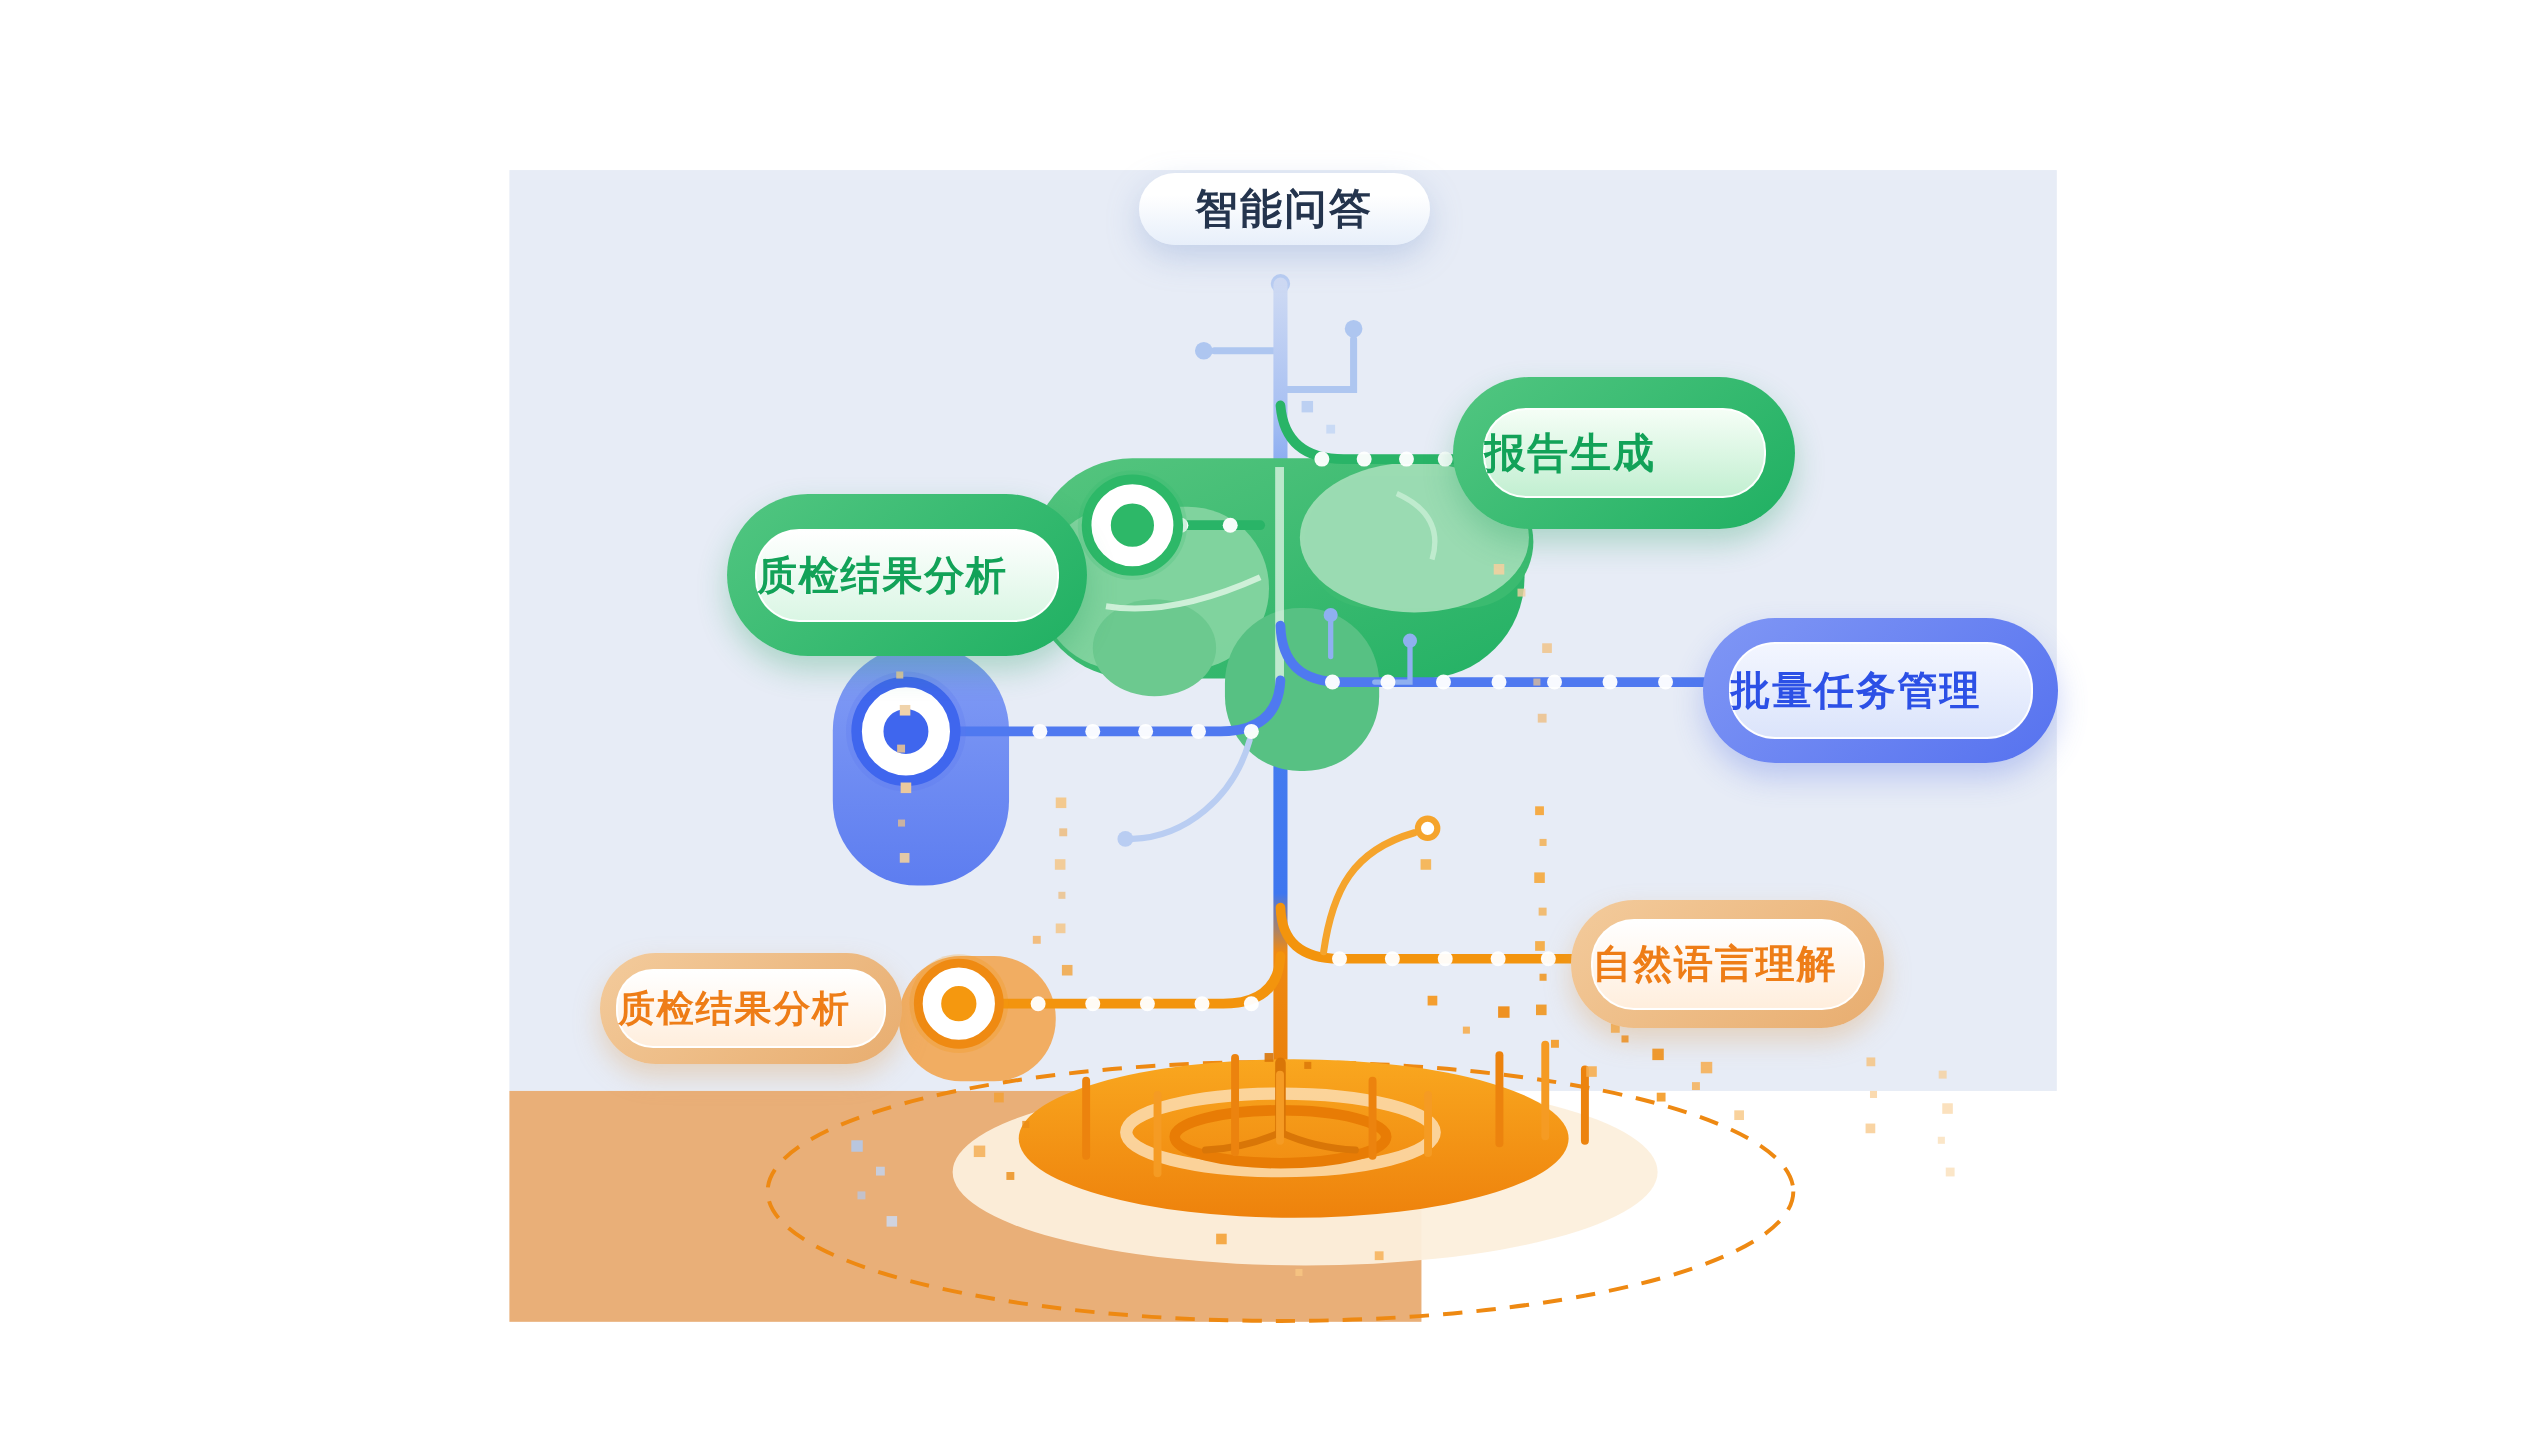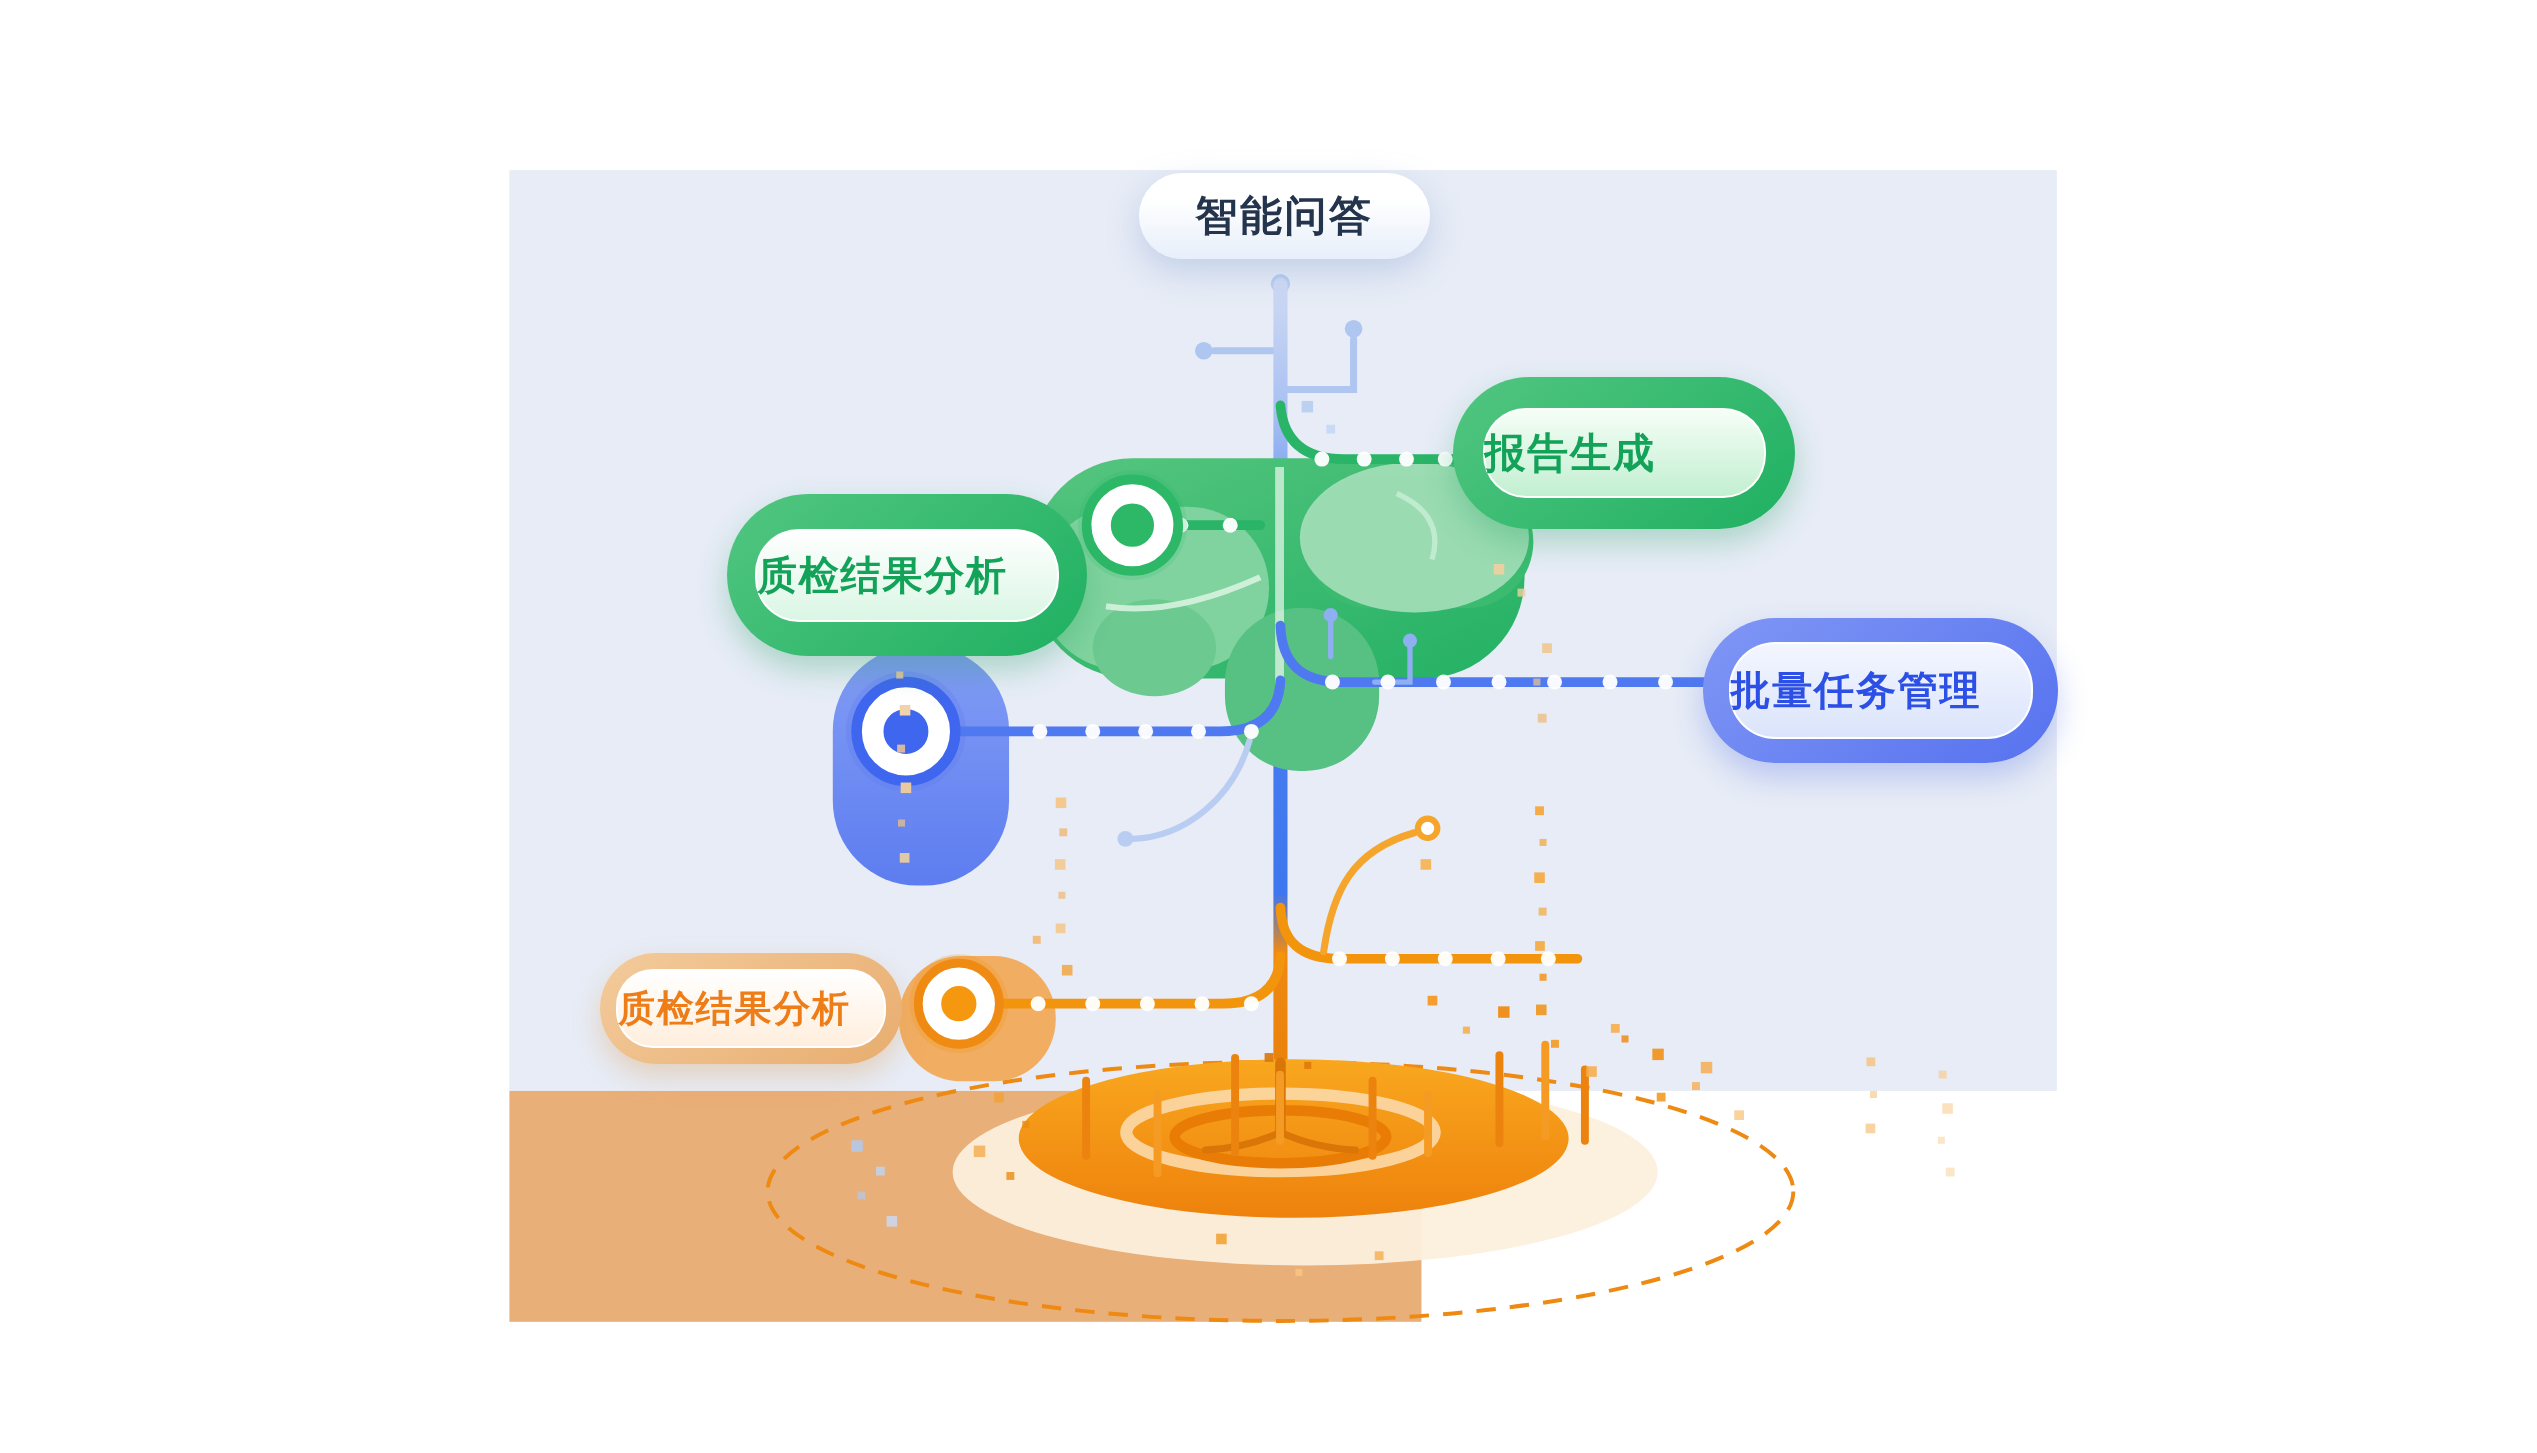--- a/index.html
+++ b/index.html
@@ -19,21 +19,21 @@
   }
   .green-outer{background:linear-gradient(140deg,#52c681,#1fb062);box-shadow:0 14px 30px rgba(35,160,95,.30);}
   .blue-outer{background:linear-gradient(140deg,#8097f5,#5672ef);box-shadow:0 14px 30px rgba(80,110,230,.30);}
   .tan-outer{background:linear-gradient(140deg,#f3cb9c,#e8ad6f);box-shadow:0 12.3px 26.4px rgba(220,160,90,.35);}
   .green-inner-a{background:linear-gradient(180deg,#f5fef6,#c2efd1);color:#12a258;}
   .green-inner-b{background:linear-gradient(180deg,#ffffff,#daf6e4);color:#12a258;}
   .blue-inner-a{background:linear-gradient(180deg,#f3f6ff,#dbe4fb);color:#2c50e6;}
   .blue-inner-b{background:linear-gradient(180deg,#ffffff,#e1e8fc);color:#2c50e6;}
   .tan-inner{background:linear-gradient(180deg,#ffffff,#ffeedd);color:#ee7d17;}
 
-  #pill-qa{left:1139px;top:173px;width:291px;height:86px;border-radius:43px;
+  #pill-qa{left:1139px;top:173px;width:291px;height:72px;border-radius:43px;
     background:linear-gradient(180deg,#ffffff 30%,#e7effa);
     box-shadow:0 12.3px 32px rgba(125,155,205,.35);
     font-size:42px;font-weight:600;color:#24344d;letter-spacing:2.6px;font-family:Liberation Serif, serif;}
 
   #pill-report{left:1453px;top:377px;width:342px;height:152px;border-radius:76px;}
   #pill-report .pill-inner{width:279px;height:86px;border-radius:43px;font-size:41px;}
 
   #pill-qcresult{left:727px;top:446px;width:360px;height:162px;border-radius:81px;margin-top:48px;}
   #pill-qcresult .pill-inner{width:300px;height:89px;border-radius:44px;font-size:40px;}
 
@@ -278,20 +278,25 @@
     </div>
   </div>
 
   <div id="pill-batch" class="pill-outer blue-outer">
     <div class="pill-inner blue-inner-a">
       <span>批量任务管理</span>
     </div>
   </div>
 
 
+  <div id="pill-nlu" class="pill-outer tan-outer">
+    <div class="pill-inner tan-inner">
+      <span>自然语言理解</span>
+    </div>
+  </div>
 
   <div id="pill-asr" class="pill-outer tan-outer">
     <div class="pill-inner tan-inner">
       <span>质检结果分析</span>
     </div>
   </div>
 
 </div>
 
 

